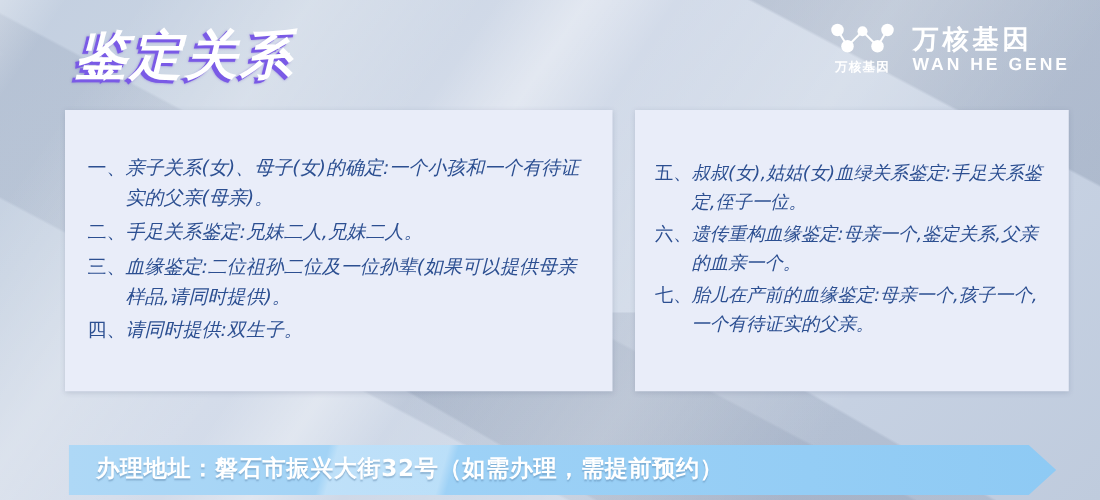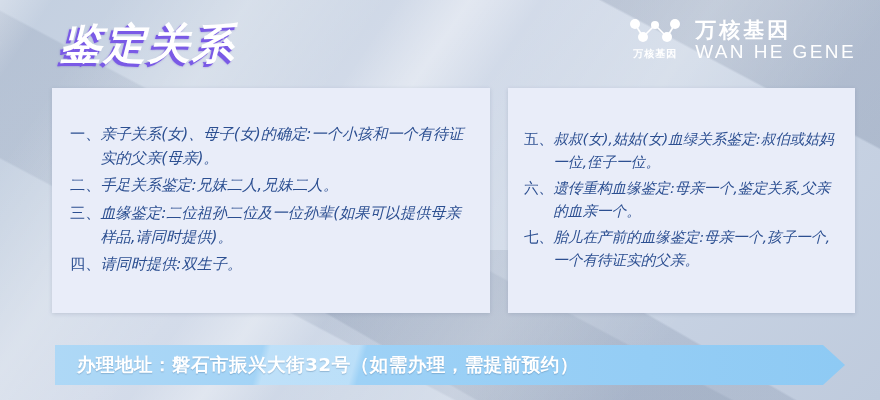--- a/index.html
+++ b/index.html
@@ -37,21 +37,21 @@
     font-size:42px;font-weight:bold;letter-spacing:2px;
     color:#ffffff;font-style:italic;
     text-shadow:-3px 3px 0 #7a5ae6,-3px 3px 2px rgba(90,60,200,.55);
     white-space:nowrap;
   }
   .brand{position:absolute;right:24px;top:18px;display:flex;align-items:center;gap:14px;}
   .brand-mark{display:flex;flex-direction:column;align-items:center;gap:3px;}
   .brand-mark .mark-cn{font-size:10px;font-weight:bold;color:#ffffff;letter-spacing:1px;}
   .brand-text{display:flex;flex-direction:column;gap:2px;}
   .brand-cn{font-size:21px;font-weight:bold;color:#ffffff;letter-spacing:3px;line-height:1;}
-  .brand-en{font-size:19px;font-weight:normal;color:#ffffff;letter-spacing:2.4px;line-height:1;}
+  .brand-en{font-size:14px;font-weight:bold;color:#ffffff;letter-spacing:2.4px;line-height:1;}
 
   
   .panel{
     position:absolute;top:88px;height:225px;
     background:#e9edf9;
     box-shadow:0 1px 4px rgba(90,105,135,.22);
     box-sizing:border-box;
     display:flex;flex-direction:column;justify-content:center;
   }
   .panel-left{left:52px;width:438px;padding:0 22px 0 18px;}
@@ -63,21 +63,21 @@
     font-size:15.2px;line-height:1.58;
     margin:0 0 3px 0;
     font-family:"DejaVu Sans","Liberation Sans",sans-serif;
   }
   .panel-right .item{font-size:14.6px;}
   .item .num{flex:0 0 auto;white-space:nowrap;}
   .item .txt{flex:1 1 auto;font-style:italic;}
 
   
   .footer{
-    position:absolute;left:55px;top:345px;height:36px;width:790px;
+    position:absolute;left:55px;top:356px;height:36px;width:790px;
   }
   .bar{
     position:absolute;left:0;top:0;height:40px;width:790px;
     background:linear-gradient(90deg,#aed8f6 0%,#9dd1f6 40%,#94cdf5 75%,#8ecaf4 100%);
     clip-path:polygon(0 0,calc(100% - 22px) 0,100% 50%,calc(100% - 22px) 100%,0 100%);
     box-shadow:0 1px 3px rgba(90,120,160,.25);
   }
   .bar-glow{
     position:absolute;left:0;top:0;height:40px;width:790px;
     background:linear-gradient(106deg,rgba(255,255,255,0) 26%,rgba(255,255,255,.30) 27%,rgba(255,255,255,.30) 38%,rgba(255,255,255,0) 39%);
@@ -150,21 +150,21 @@
     </div>
     <div class="item">
       <span class="num">四、</span>
       <span class="txt">请同时提供:双生子。</span>
     </div>
   </div>
 
   <div class="panel panel-right">
     <div class="item">
       <span class="num">五、</span>
-      <span class="txt">叔叔(女),姑姑(女)血绿关系鉴定:叔伯或姑妈一位,侄子一位。</span>
+      <span class="txt">叔叔(女),姑姑(女)血绿关系鉴定:手足关系鉴定,侄子一位。</span>
     </div>
     <div class="item">
       <span class="num">六、</span>
       <span class="txt">遗传重构血缘鉴定:母亲一个,鉴定关系,父亲的血亲一个。</span>
     </div>
     <div class="item">
       <span class="num">七、</span>
       <span class="txt">胎儿在产前的血缘鉴定:母亲一个,孩子一个,一个有待证实的父亲。</span>
     </div>
   </div>

